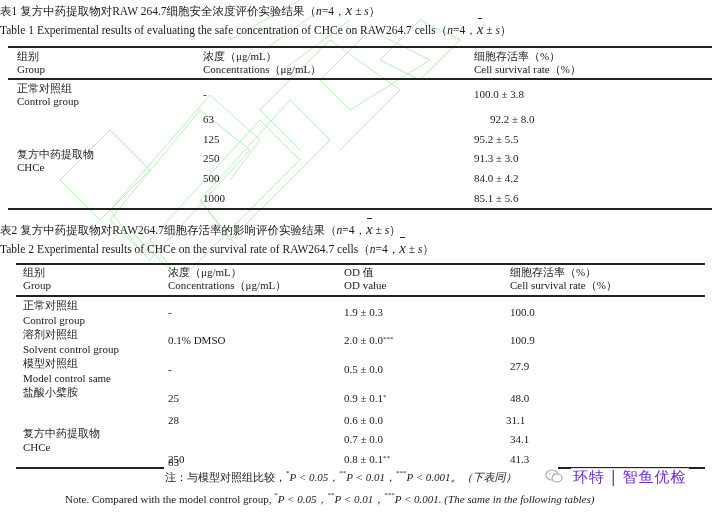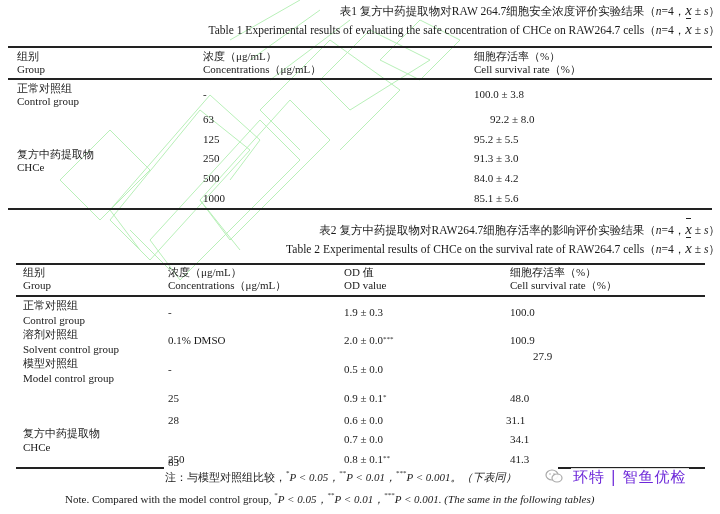--- a/index.html
+++ b/index.html
@@ -1,19 +1,19 @@
 <!DOCTYPE html>
 <html><head>
 <meta charset="utf-8">
 <style>
   * { margin: 0; padding: 0; box-sizing: border-box; }
   html, body { width: 720px; height: 514px; background: #ffffff; overflow: hidden; }
   body { position: relative; font-family: "Liberation Serif", "DejaVu Serif", serif; color: #1a1a1a; }
   .abs { position: absolute; white-space: nowrap; }
-  .caption { font-size: 11.5px; left: 0; width: 720px; text-align: right; }
+  .caption { font-size: 11.5px; left: 0; width: 720px; text-align: left; }
   .cell { font-size: 11px; line-height: 13px; }
   .rule { position: absolute; background: #222; }
   .thick { height: 2px; }
   .thin { height: 1.5px; }
   i.ital { font-style: italic; }
   .xbar { position: relative; display: inline-block; font-style: italic; font-size: 15px; line-height: 12px; }
   .xbar::before { content: ""; position: absolute; left: 1px; right: 1px; top: -5px; height: 1px; background: #222; }
   sup { font-size: 7px; vertical-align: top; position: relative; top: -1px; }
   .wm { position: absolute; left: 0; top: 0; width: 720px; height: 514px; pointer-events: none; }
   .note { font-size: 11px; }
@@ -128,43 +128,44 @@
 <div class="abs cell" style="left:23px; top:298px; line-height:15px;">
   <div>正常对照组</div>
     <div>Control group</div>
 </div>
 <div class="abs cell" style="left:23px; top:327px; line-height:15px;">
   <div>溶剂对照组</div>
     <div>Solvent control group</div>
 </div>
 <div class="abs cell" style="left:23px; top:356px; line-height:15px;">
   <div>模型对照组</div>
-    <div>Model control group</div>
+    <div>Model control same</div>
 </div>
 <div class="abs cell" style="left:23px; top:385px; line-height:15px;">
+  <div>盐酸小檗胺</div>
 </div>
 <div class="abs cell" style="left:23px; top:426px; line-height:14px;">
   <div>复方中药提取物</div>
     <div>CHCe</div>
 </div>
 
 <div>
   <span class="abs cell" style="left:168px; top:306px;">-</span>
   <span class="abs cell" style="left:344px; top:306px;"><span>1.9 ± 0.3</span><sup></sup></span>
   <span class="abs cell" style="left:510px; top:306px;">100.0</span>
 </div>
 <div>
   <span class="abs cell" style="left:168px; top:334px;">0.1% DMSO</span>
   <span class="abs cell" style="left:344px; top:334px;"><span>2.0 ± 0.0</span><sup>***</sup></span>
   <span class="abs cell" style="left:510px; top:334px;">100.9</span>
 </div>
 <div>
   <span class="abs cell" style="left:168px; top:363px;">-</span>
   <span class="abs cell" style="left:344px; top:363px;"><span>0.5 ± 0.0</span><sup></sup></span>
-  <span class="abs cell" style="left:510px; top:350px;margin-left:23px;">27.9</span>
+  <span class="abs cell" style="left:510px; top:360px;">27.9</span>
 </div>
 <div>
   <span class="abs cell" style="left:168px; top:392px;">25</span>
   <span class="abs cell" style="left:344px; top:392px;"><span>0.9 ± 0.1</span><sup>*</sup></span>
   <span class="abs cell" style="left:510px; top:392px;">48.0</span>
 </div>
 <div>
   <span class="abs cell" style="left:168px; top:414px;">28</span>
   <span class="abs cell" style="left:344px; top:414px;"><span>0.6 ± 0.0</span><sup></sup></span>
   <span class="abs cell" style="left:506px; top:414px;">31.1</span>

